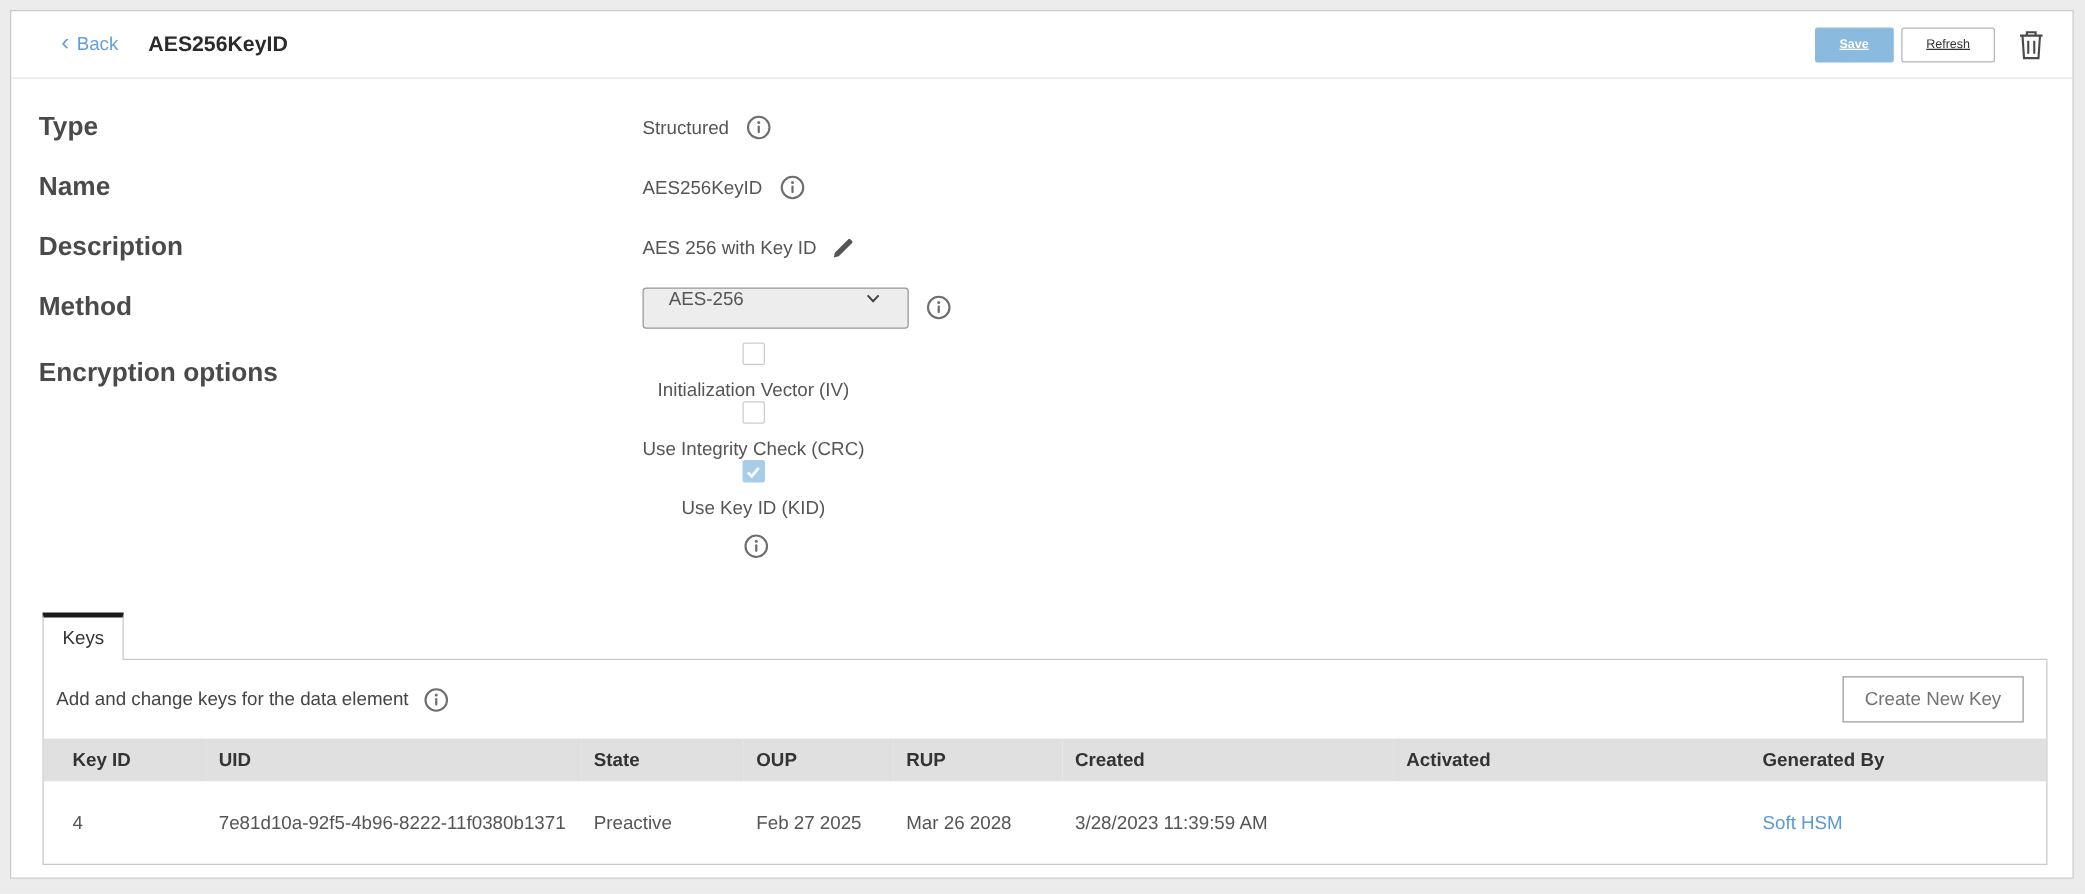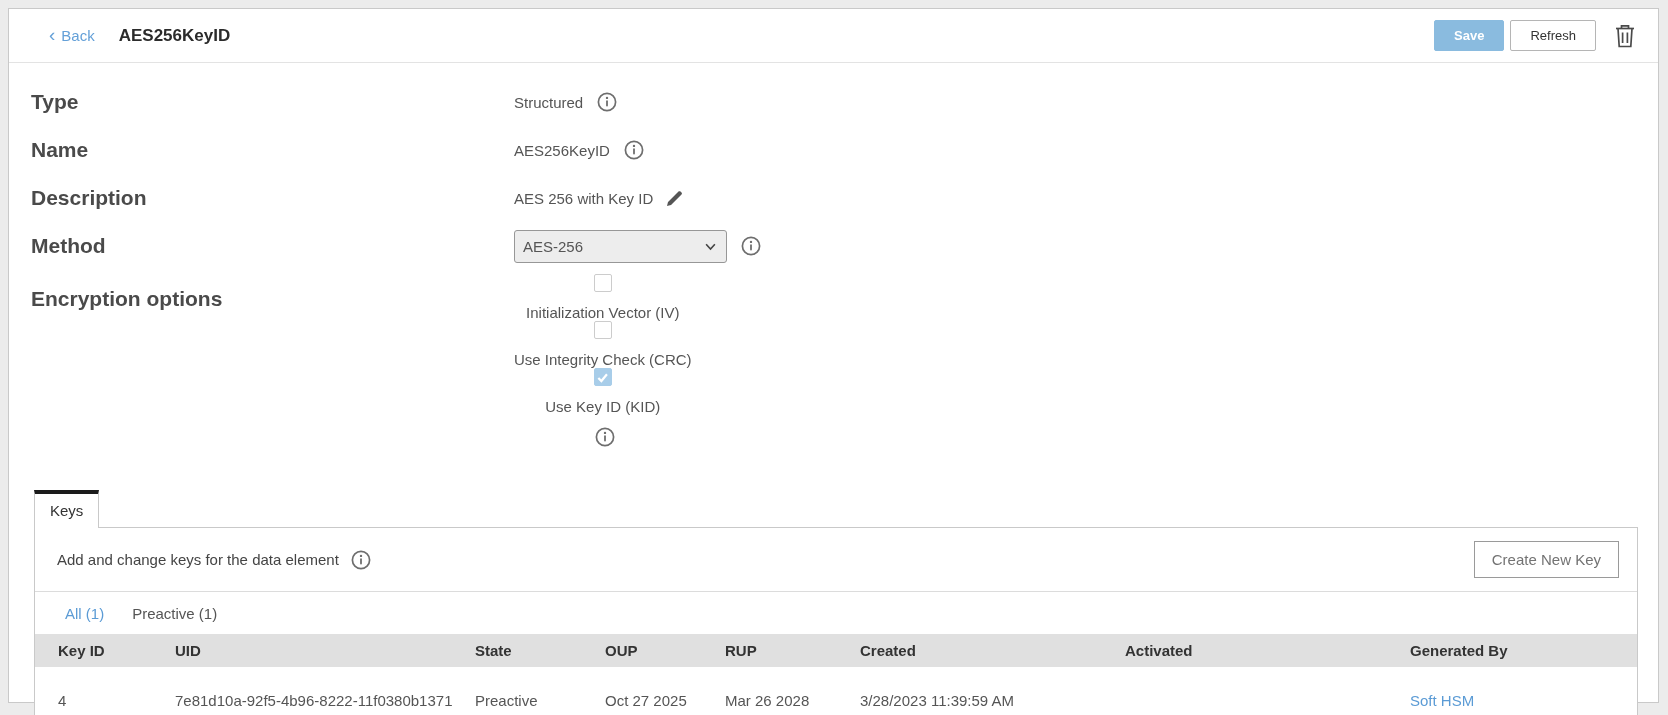--- a/index.html
+++ b/index.html
@@ -8,53 +8,53 @@
   .card { position:absolute; left:8px; top:8px; width:1651px; height:695px;
     background:#fff; border:1px solid #c9c9c9; }
 
   
   .hdr { height:54px; display:flex; align-items:center; padding:0 22px 0 40px;
     border-bottom:1px solid #e3e3e3; }
   .back { display:flex; align-items:center; gap:6px; color:#64a0d8; font-size:15px; cursor:pointer; }
   .back .chev { font-size:19px; line-height:1; margin-top:-2px; }
   .title { margin-left:24px; font-size:17px; font-weight:bold; color:#2b2b2b; }
   .hdr .spacer { flex:1; }
-  .btn { font-size:13px; border-radius:2px; cursor:pointer; padding:8px 19px; line-height:1; }
+  .btn { font-size:10px; border-radius:2px; cursor:pointer; padding:8px 19px; line-height:1;text-decoration:underline; }
   .btn-save { background:#8abbdf; border:1px solid #8abbdf; color:#fff; font-weight:bold; }
   .btn-ghost { background:#fff; border:1px solid #b5b5b5; color:#333; margin-left:6px; }
   .trash { margin-left:18px; cursor:pointer; display:flex; align-items:center; }
 
   
   .form { padding-top:15px; }
   .frow { display:flex; align-items:center; min-height:48px; }
   .flabel { width:505px; padding-left:22px; font-size:21px; font-weight:bold; color:#4a4a4a; }
   .fval { display:flex; align-items:center; gap:14px; font-size:15px; color:#555; }
   .info { width:20px; height:20px; display:inline-flex; cursor:pointer; }
   .pencil { cursor:pointer; display:inline-flex; margin-left:-2px; }
   .select { width:213px; height:33px; background:#ededed; border:1px solid #979797;
-    border-radius:3px; display:flex; align-items:center; justify-content:space-between;
-    padding:0 8px; font-size:15px; color:#555; cursor:pointer; }
+    border-radius:3px; display:flex; justify-content:space-between;
+    padding:0 20px; font-size:15px; color:#555; cursor:pointer; }
   .enc { display:flex; margin-top:4px; }
   .enc .flabel { align-self:flex-start; padding-top:13px; }
   .optcol { display:flex; flex-direction:column; }
   .opt { display:flex; align-items:center; gap:12px; min-height:43px; font-size:15px; color:#555;flex-direction:column; }
   .cb { width:18px; height:18px; border:1px solid #ccc; border-radius:2px; background:#fff;
     cursor:pointer; display:flex; align-items:center; justify-content:center; }
   .cb.on { background:#a8cde9; border-color:#a8cde9; }
   .opt .info { margin-left:4px; }
 
   
   .tabs { margin:43px 0 0 25px; }
   .tab { display:inline-block; position:relative; z-index:2; background:#fff;
     border-top:4px solid #1b1b1b; border-left:1px solid #c9c9c9; border-right:1px solid #c9c9c9;
     padding:8px 15px 9px; font-size:15px; color:#333; margin-bottom:-1px; cursor:pointer; }
   .panel { margin:0 20px 0 25px; border:1px solid #c9c9c9; background:#fff; }
   .prow1 { display:flex; align-items:center; min-height:64px; padding:10px 18px 10px 10px;
     border-bottom:1px solid #dcdcdc; }
-  .pdesc { display:flex; align-items:center; gap:12px; font-size:15px; color:#444;margin-left:12px; }
+  .pdesc { display:flex; align-items:center; gap:12px; font-size:15px; color:#444; }
   .prow1 .spacer { flex:1; }
   .btn-create { background:#fff; border:1px solid #9a9a9a; color:#737373; font-size:15px;
     padding:9px 17px; cursor:pointer; }
   .filters { display:flex; gap:28px; padding:13px 20px 12px 30px; font-size:15px; }
   .filt { color:#555; cursor:pointer; }
   .filt.active { color:#5b9bd5; }
 
   table { border-collapse:collapse; table-layout:fixed; width:100%; font-size:15px; }
   th { background:#e0e0e0; font-weight:bold; color:#333; text-align:left; height:33px;
     padding-left:10px; }
@@ -193,24 +193,20 @@
         <span class="info">
           <svg width="20" height="20" viewBox="0 0 20 20">
               <use href="#i-info"></use>
             </svg>
         </span>
       </span>
       <span class="spacer"></span>
       <button class="btn-create">Create New Key</button>
     </div>
 
-    <div class="filters">
-      <span class="filt active">All (1)</span>
-      <span class="filt">Preactive (1)</span>
-    </div>
 
     <table>
       <colgroup>
         <col style="width:130px">
           <col style="width:300px">
           <col style="width:130px">
         <col style="width:120px">
           <col style="width:135px">
           <col style="width:265px">
         <col style="width:285px">
@@ -226,21 +222,21 @@
           <th>Created</th>
           <th>Activated</th>
           <th>Generated By</th>
         </tr>
       </thead>
       <tbody>
         <tr>
           <td>4</td>
           <td>7e81d10a-92f5-4b96-8222-11f0380b1371</td>
           <td>Preactive</td>
-          <td>Oct 27 2025</td>
+          <td>Feb 27 2025</td>
           <td>Mar 26 2028</td>
           <td>3/28/2023 11:39:59 AM</td>
           <td></td>
           <td><span class="link">Soft HSM</span></td>
         </tr>
       </tbody>
     </table>
   </div>
 </div>
 

